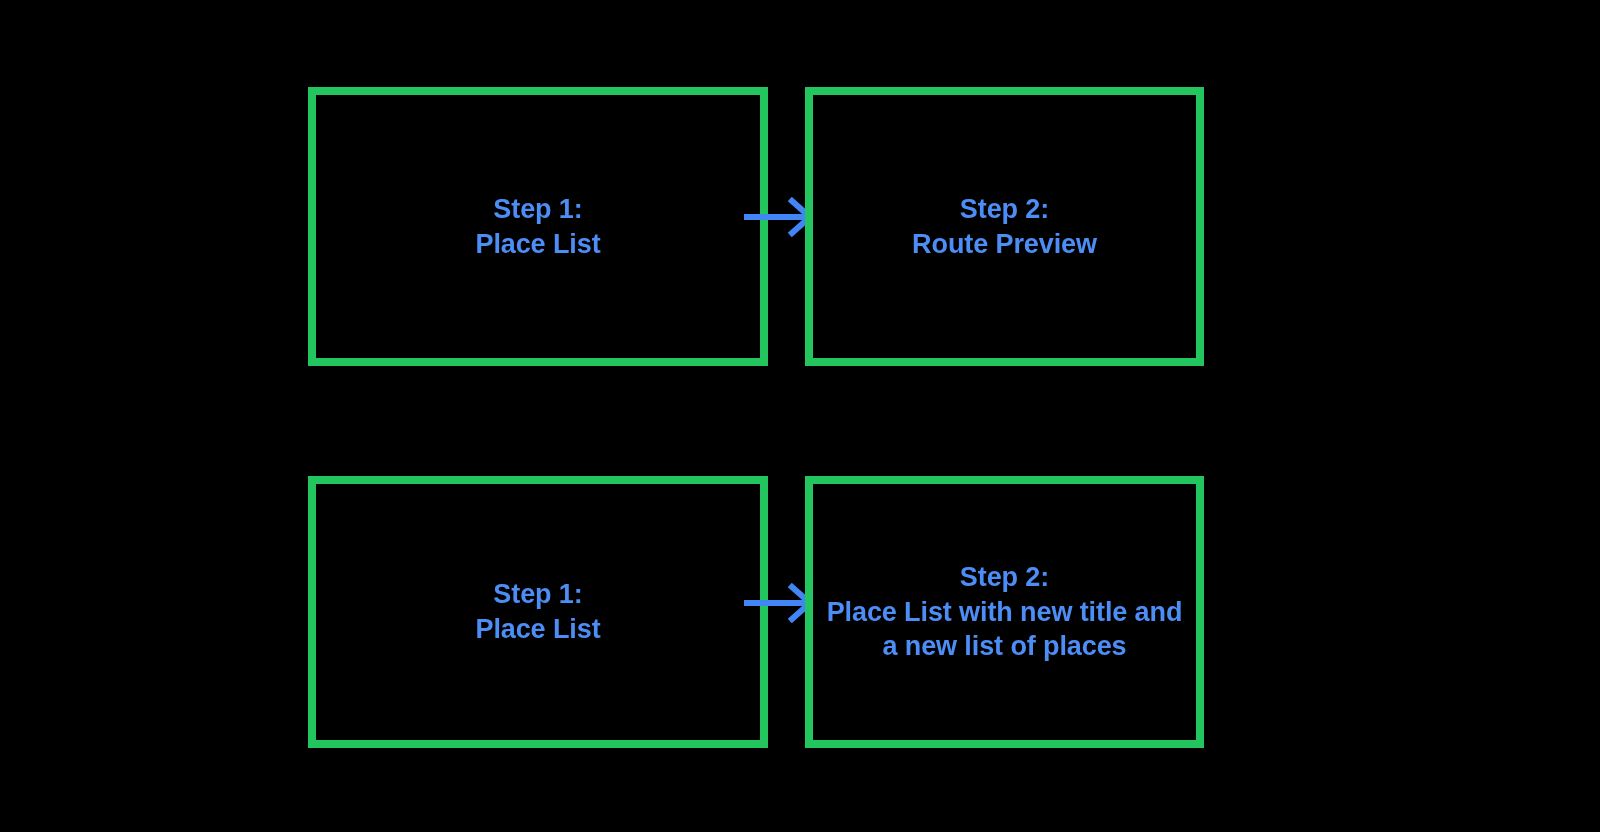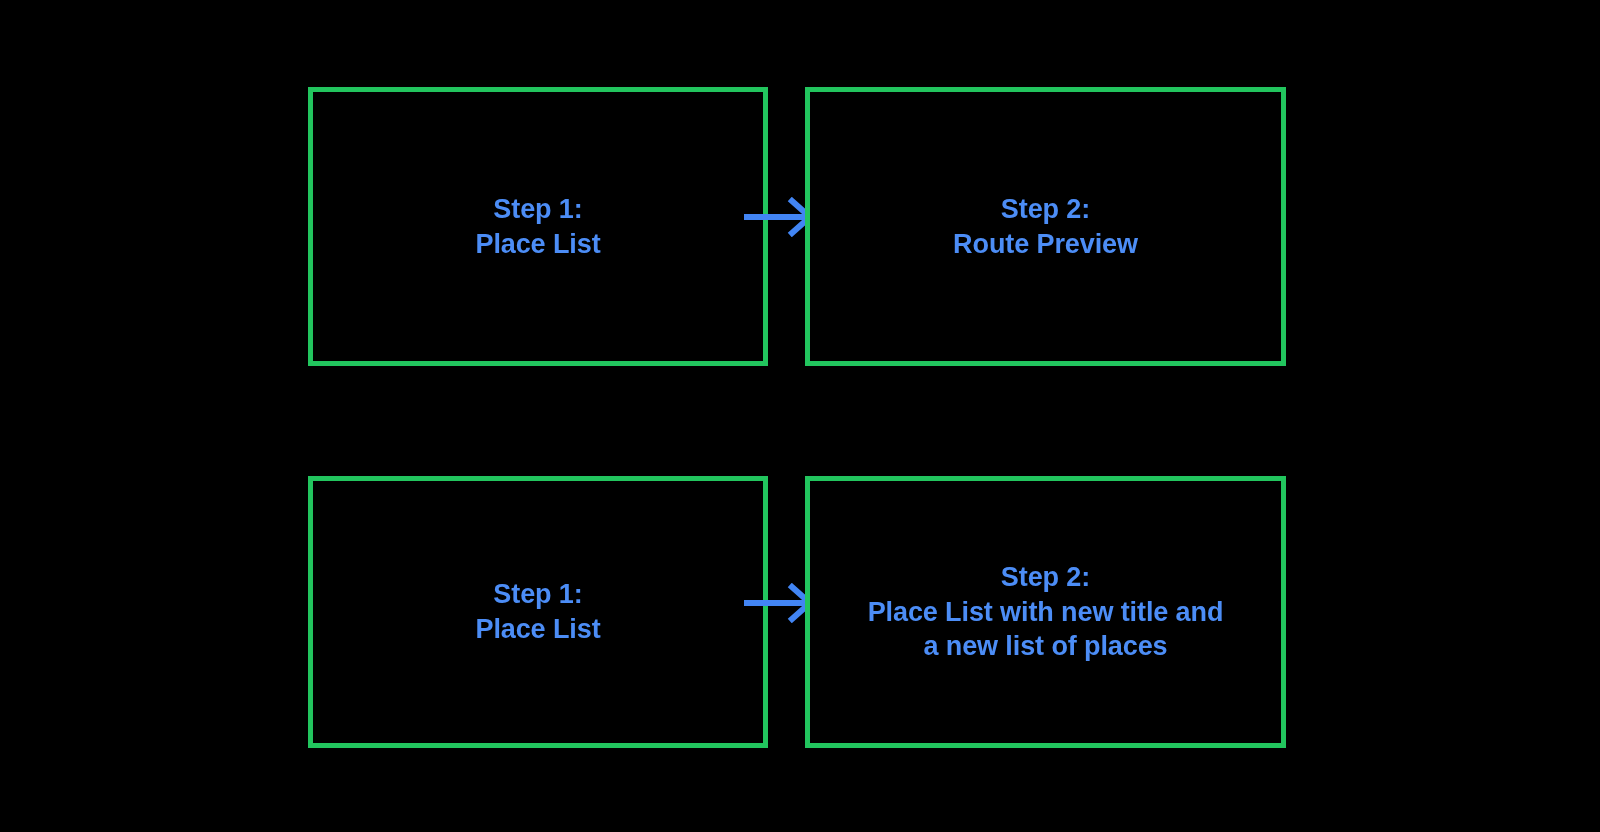--- a/index.html
+++ b/index.html
@@ -29,32 +29,32 @@
     width: 1600px;
     height: 280px;
   }
   .flow-row.row-top    { top: 87px; }
   .flow-row.row-bottom { top: 476px; }
 
   
   .step-box {
     position: absolute;
     box-sizing: border-box;
-    border: 5px solid #22c55e;
+    border: 8px solid #22c55e;
     background: #000000;
     display: flex;
     align-items: center;
     justify-content: center;
     text-align: center;
   }
   .row-top .step-box      { top: 0px;  height: 279px; }
   .row-bottom .step-box   { top: 0px;  height: 272px; }
 
   .step-box.box-left  { left: 308px;  width: 460px; }
-  .step-box.box-right { left: 805px;  width: 481px; }
+  .step-box.box-right { left: 805px;  width: 399px; }
 
   .step-label {
     color: #4C8DF6;
     font-family: "Liberation Sans", sans-serif;
     font-weight: bold;
     font-size: 27px;
     line-height: 1.28;
     letter-spacing: -0.1px;
     white-space: pre-line;
     user-select: none;

